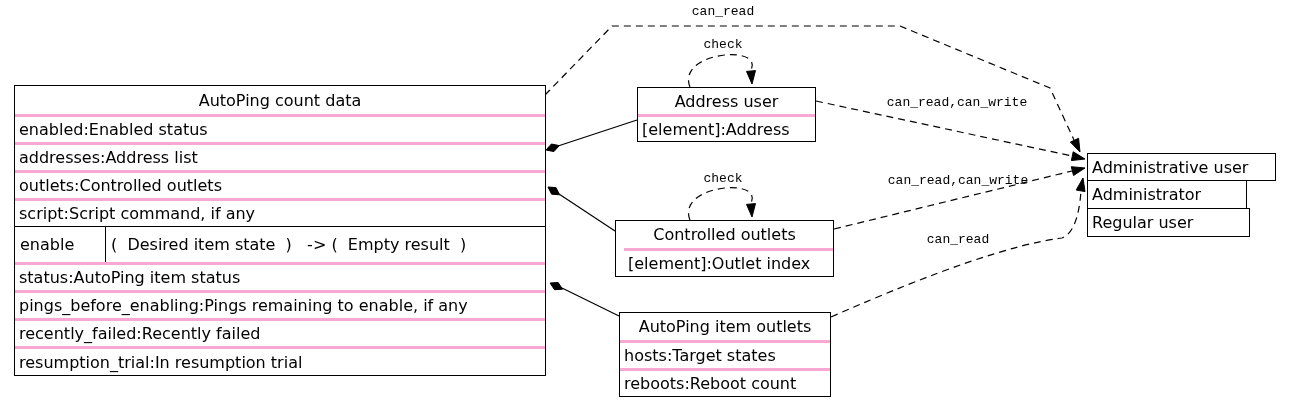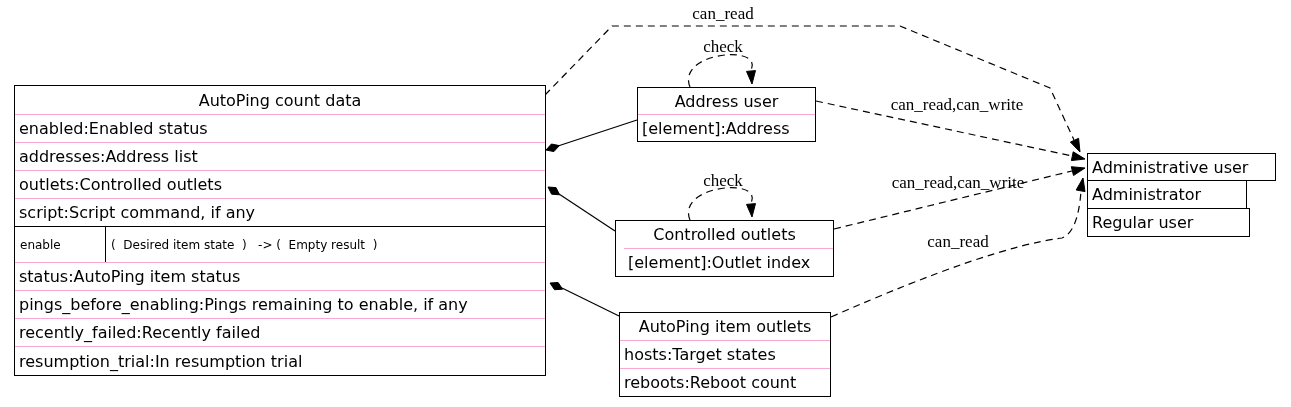--- a/index.html
+++ b/index.html
@@ -8,31 +8,31 @@
     font-family:"DejaVu Sans",sans-serif;color:#000;overflow:hidden;
   }
   #edges-svg{position:absolute;left:0;top:0;width:1291px;height:407px;z-index:1;}
   .dashed{fill:none;stroke:#000;stroke-width:1.2;stroke-dasharray:7 5;}
   .solid{fill:none;stroke:#000;stroke-width:1.2;}
   .filled{fill:#000;stroke:#000;}
   .box{position:absolute;box-sizing:border-box;background:#fff;border:1px solid #000;z-index:2;}
   .row{
     box-sizing:border-box;display:flex;align-items:center;
     padding:0 4px;font-size:16px;white-space:nowrap;overflow:hidden;
-    border-top:1px solid #f9a8d4;
+    border-top:3px solid #f9a8d4;
   }
   .row.first{border-top:none;}
   .row.center{justify-content:center;}
   .cellwrap{display:flex;box-sizing:border-box;border-top:1px solid #000;}
   .cell{box-sizing:border-box;display:flex;align-items:center;padding:0 5px;
-    font-size:12px;white-space:pre;}
+    font-size:16px;white-space:pre;}
   .cell.divide{border-right:1px solid #000;}
   .edge-label{
     position:absolute;z-index:3;transform:translateX(-50%);
-    font-family:Liberation Serif, serif;font-size:17px;white-space:nowrap;color:#000;
+    font-family:Liberation Mono, monospace;font-size:13px;white-space:nowrap;color:#000;
   }
 </style>
 </head>
 <body>
 
 <div id="stage">
 
   <svg id="edges-svg" viewBox="0 0 1291 407" xmlns="http://www.w3.org/2000/svg">
 
     <polyline class="dashed" points="545,95 612,26 900,26 1050,88 1074,140"></polyline>

